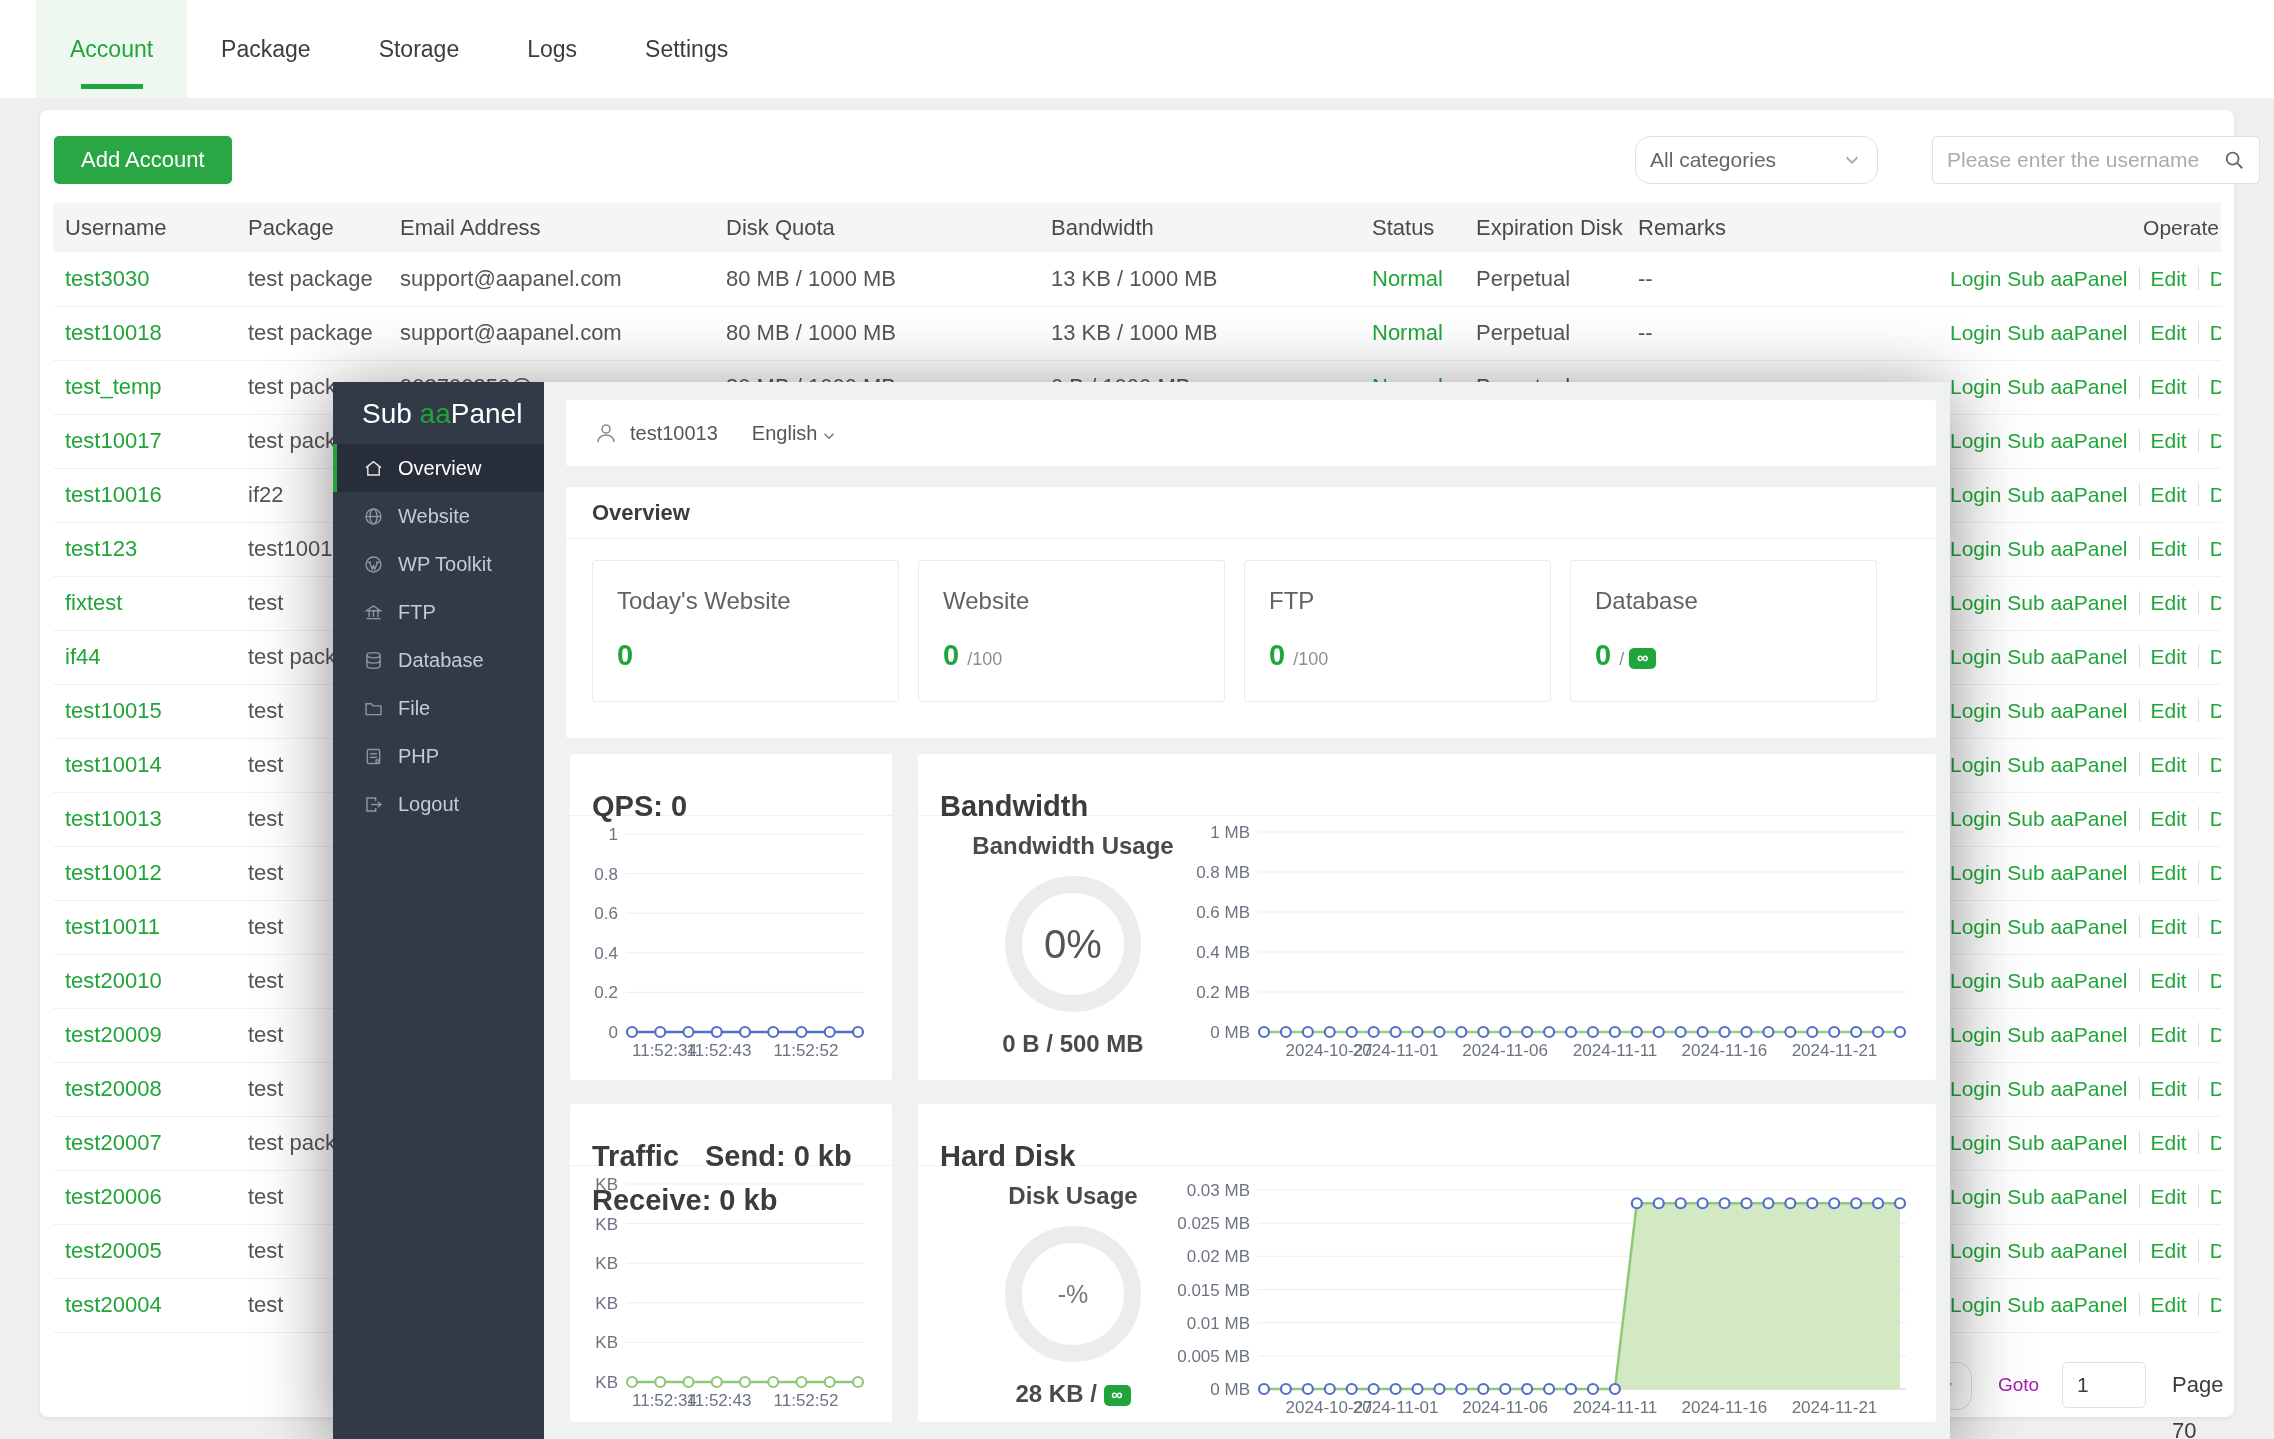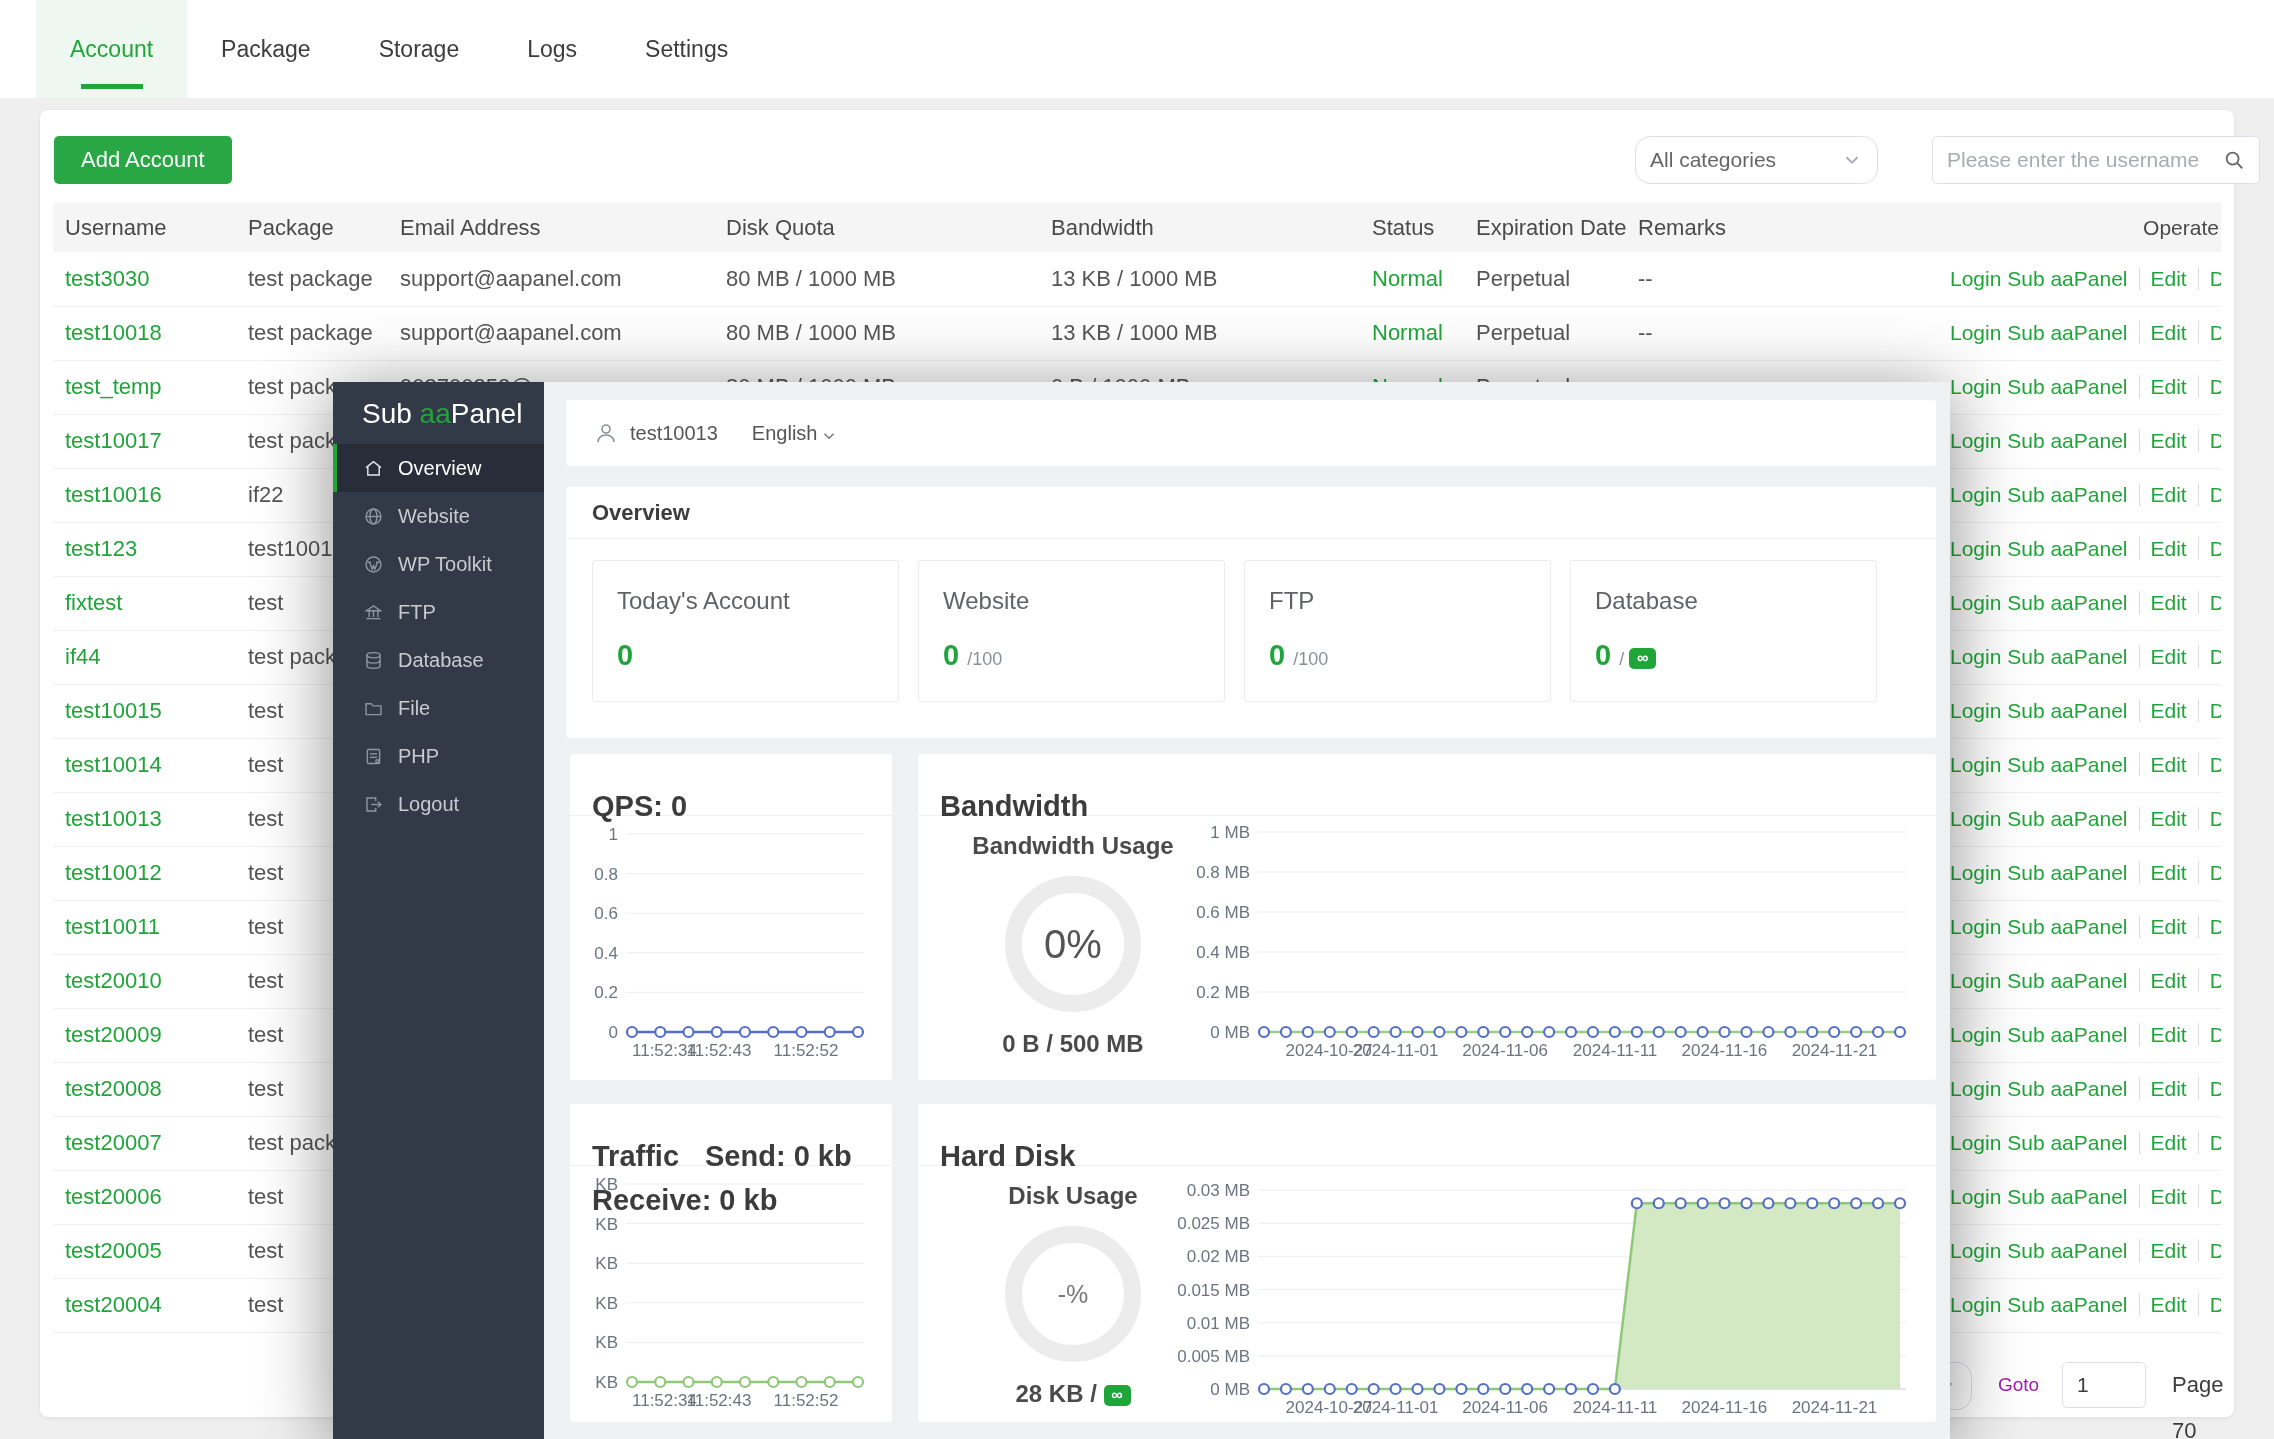--- a/index.html
+++ b/index.html
@@ -143,21 +143,21 @@
         <col style="width:271px">
     </colgroup>
     <thead>
         <tr id="thead-row">
           <th>Username</th>
           <th>Package</th>
           <th>Email Address</th>
           <th>Disk Quota</th>
           <th>Bandwidth</th>
           <th>Status</th>
-          <th>Expiration Date</th>
+          <th>Expiration Disk</th>
           <th>Remarks</th>
           <th class="op">Operate</th>
         </tr>
       </thead>
     <tbody id="tbody">
         <tr>
           <td><a>test3030</a></td>
           <td>test package</td>
           <td>support@aapanel.com</td>
           <td>80 MB / 1000 MB</td>
@@ -491,21 +491,21 @@
       <svg class="chev" viewBox="0 0 24 24">
           <polyline points="6 9 12 15 18 9"></polyline>
         </svg>
     </span>
   </div>
 
   <div class="mc-card wrapper">
     <div class="sec-head">Overview</div>
     <div id="stat-cards">
         <div class="stat-card" style="left: 26px;">
-          <div class="stat-label">Today's Account</div>
+          <div class="stat-label">Today's Website</div>
           <div class="stat-value"><span>0</span> <span class="sfx"></span></div>
         </div>
         <div class="stat-card" style="left: 352px;">
           <div class="stat-label">Website</div>
           <div class="stat-value"><span>0</span> <span class="sfx">/100</span></div>
         </div>
         <div class="stat-card" style="left: 678px;">
           <div class="stat-label">FTP</div>
           <div class="stat-value"><span>0</span> <span class="sfx">/100</span></div>
         </div>

